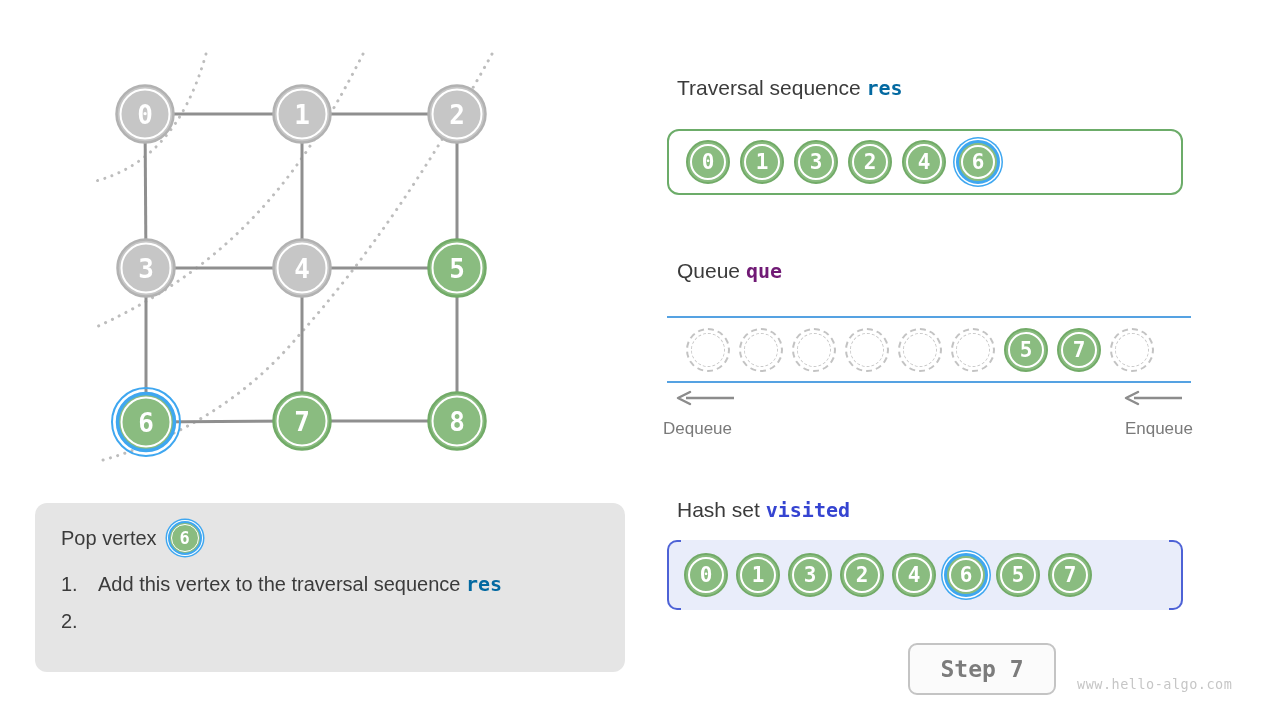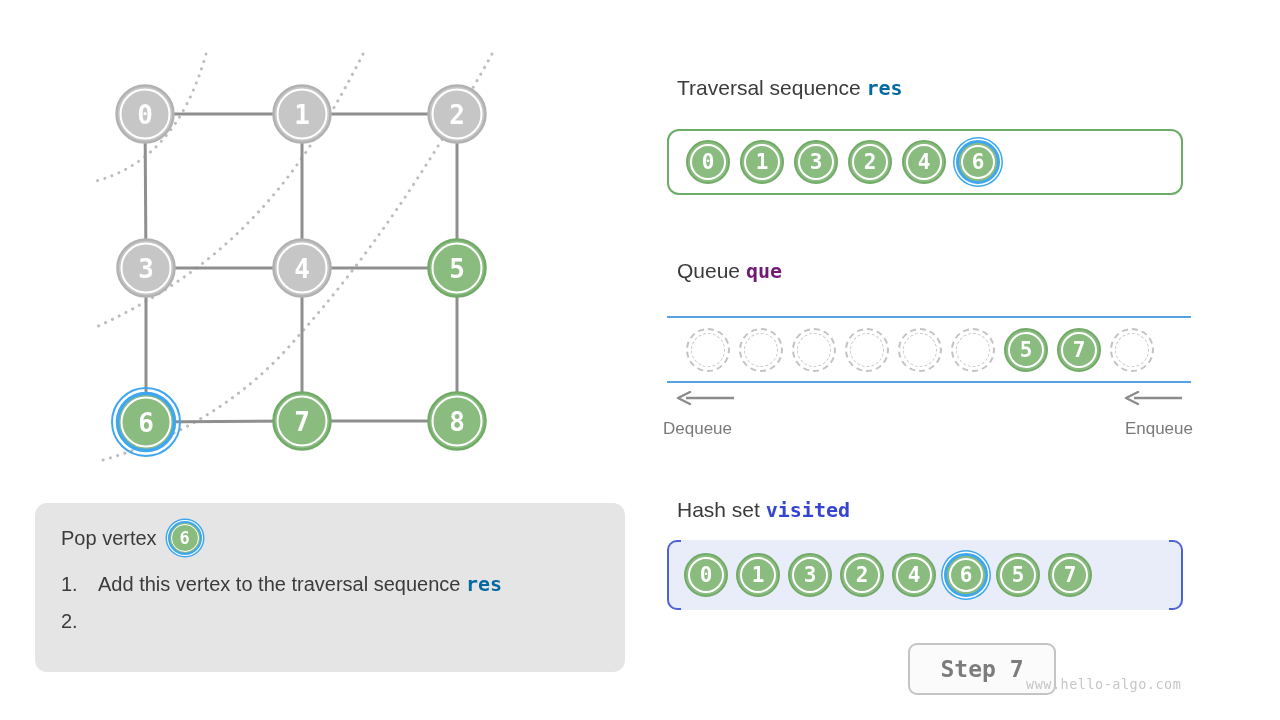--- a/index.html
+++ b/index.html
@@ -63,21 +63,21 @@
   .note-intro{display:flex;align-items:center;gap:11px;height:40px;}
   .note-steps{list-style:none;margin:12px 0 0 0;padding:0;}
   .note-steps li{display:flex;gap:15px;margin-bottom:9px;line-height:1.42;}
   .note-steps .num{flex:0 0 22px;text-align:left;}
   .note-steps .txt{white-space:pre-wrap;}
 
   .step-badge{position:absolute;left:908px;top:643px;width:148px;height:52px;
     border:2px solid #c4c4c4;border-radius:9px;background:#fbfbfb;box-sizing:border-box;
     display:flex;align-items:center;justify-content:center;
     font-family:"DejaVu Sans Mono",monospace;font-weight:bold;font-size:23px;color:#7c7c7c;}
-  .watermark{position:absolute;left:1026px;top:676px;
+  .watermark{position:absolute;left:1077px;top:676px;
     font-family:"DejaVu Sans Mono",monospace;font-size:13.5px;color:#c6c6c6;letter-spacing:.5px;}
 
   #graph-svg{position:absolute;left:0;top:0;}
 </style>
 </head>
 <body>
 
 <div class="stage">
 
   <svg id="graph-svg" width="640" height="500" viewBox="0 0 640 500">

